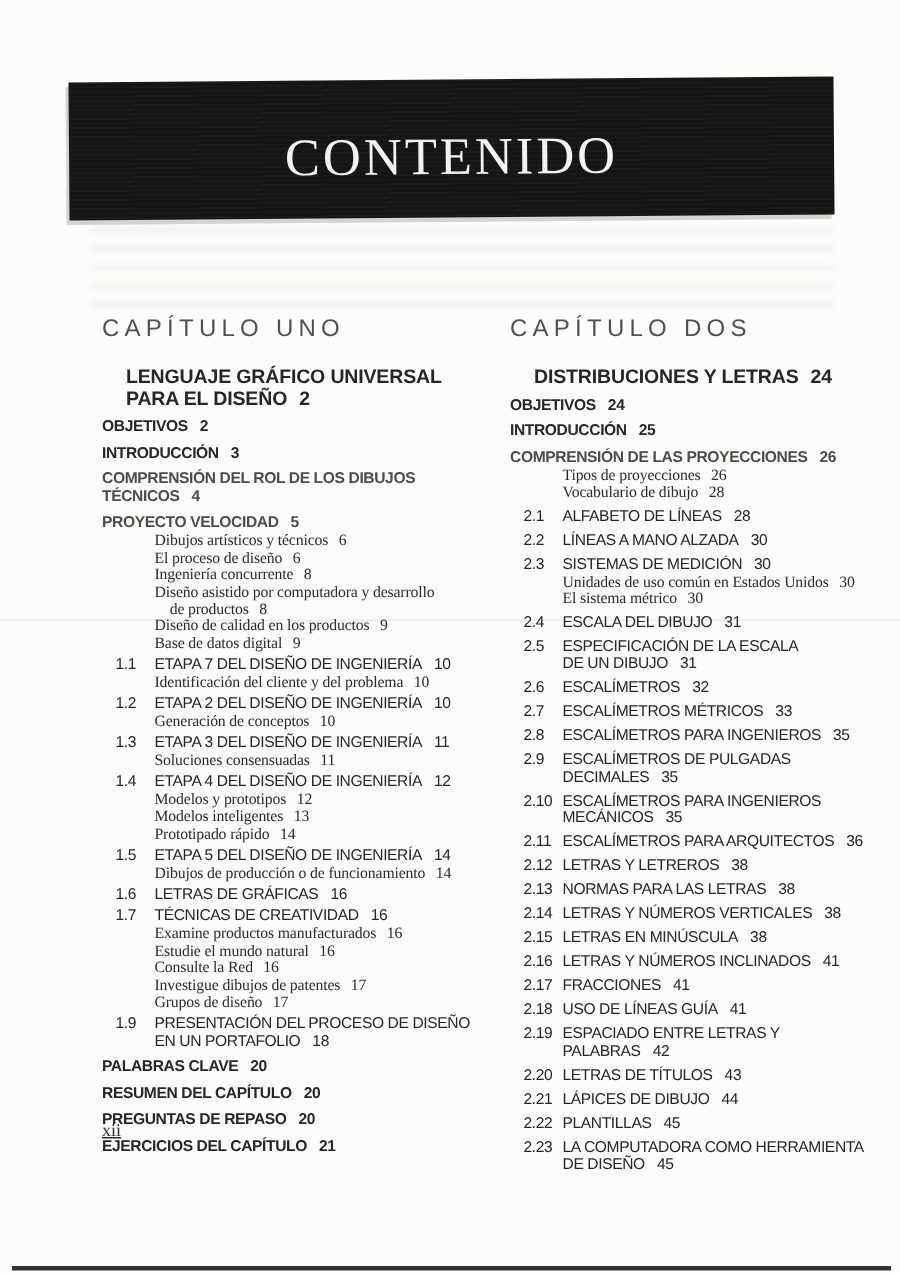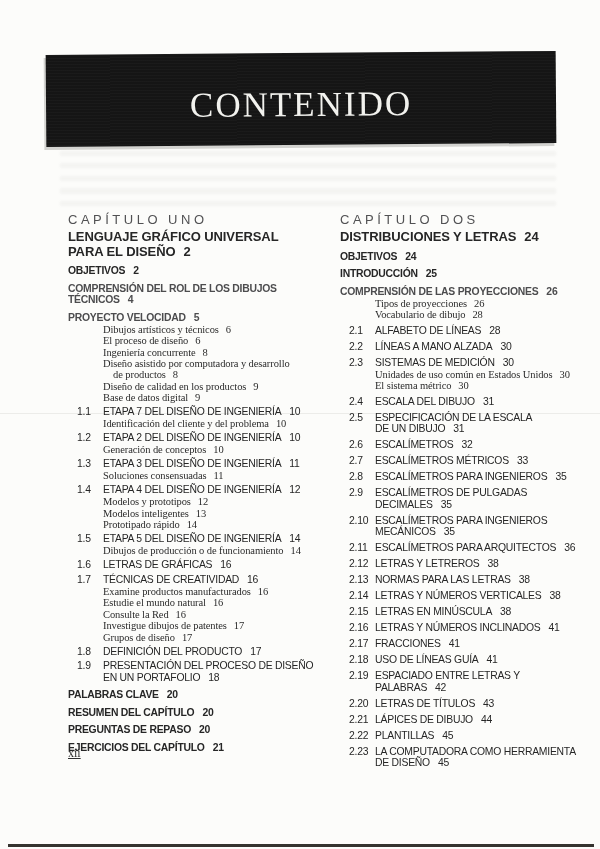--- a/index.html
+++ b/index.html
@@ -50,28 +50,29 @@
     position:absolute; left:8px; top:844px; width:586px; height:3px;
     background:#35332f;
   }
 
   
   .col { position:absolute; top:213px; width:252px; }
   .col-left  { left:68px; }
   .col-right { left:340px; }
 
   .chapter-label {
-    font-size:13px; letter-spacing:3.5px;
+    font-size:16px; letter-spacing:3.5px;
     color:var(--chapter-label-gray, #515153);
-    line-height:13px; margin-bottom:4px; white-space:pre;
+    line-height:13px; margin-bottom:18px; white-space:pre;
   }
   .chapter-title {
     font-weight:bold; font-size:13px; line-height:14.5px;
     letter-spacing:-0.1px; color:var(--text-dark, #262626);
     margin-bottom:6px;
+    margin-left:16px;
   }
   .chapter-title .tt { white-space:pre-line; }
   .pg { margin-left:8px; }
 
   .entry { position:relative; }
   .entry .lbl { white-space:pre-wrap; }
   .section, .graysection {
     font-weight:bold; font-size:10.4px; line-height:11.5px;
     letter-spacing:-0.25px; margin-top:6px;
     color:var(--text-dark, #262626);
@@ -112,20 +113,21 @@
   <div class="col col-left">
     <div class="chapter-header">
       <div class="chapter-label">CAPÍTULO UNO</div>
       <div class="chapter-title">
         <span class="tt">LENGUAJE GRÁFICO UNIVERSAL
 PARA EL DISEÑO</span><span class="pg">2</span>
       </div>
     </div>
     <div class="entries">
         <div class="entry section"><span class="lbl">OBJETIVOS</span><span class="pg">2</span></div>
+        <div class="entry section"><span class="lbl">INTRODUCCIÓN</span><span class="pg">3</span></div>
         <div class="entry graysection"><span class="lbl">COMPRENSIÓN DEL ROL DE LOS DIBUJOS TÉCNICOS</span><span class="pg">4</span></div>
         <div class="entry graysection"><span class="lbl">PROYECTO VELOCIDAD</span><span class="pg">5</span></div>
         <div class="entry sub"><span class="lbl">Dibujos artísticos y técnicos</span><span class="pg">6</span></div>
         <div class="entry sub"><span class="lbl">El proceso de diseño</span><span class="pg">6</span></div>
         <div class="entry sub"><span class="lbl">Ingeniería concurrente</span><span class="pg">8</span></div>
         <div class="entry sub"><span class="lbl">Diseño asistido por computadora y desarrollo
     de productos</span><span class="pg">8</span></div>
         <div class="entry sub"><span class="lbl">Diseño de calidad en los productos</span><span class="pg">9</span></div>
         <div class="entry sub"><span class="lbl">Base de datos digital</span><span class="pg">9</span></div>
         <div class="entry numbered"><span class="num">1.1</span><span class="lbl">ETAPA 7 DEL DISEÑO DE INGENIERÍA</span><span class="pg">10</span></div>
@@ -140,21 +142,20 @@
         <div class="entry sub"><span class="lbl">Prototipado rápido</span><span class="pg">14</span></div>
         <div class="entry numbered"><span class="num">1.5</span><span class="lbl">ETAPA 5 DEL DISEÑO DE INGENIERÍA</span><span class="pg">14</span></div>
         <div class="entry sub"><span class="lbl">Dibujos de producción o de funcionamiento</span><span class="pg">14</span></div>
         <div class="entry numbered"><span class="num">1.6</span><span class="lbl">LETRAS DE GRÁFICAS</span><span class="pg">16</span></div>
         <div class="entry numbered"><span class="num">1.7</span><span class="lbl">TÉCNICAS DE CREATIVIDAD</span><span class="pg">16</span></div>
         <div class="entry sub"><span class="lbl">Examine productos manufacturados</span><span class="pg">16</span></div>
         <div class="entry sub"><span class="lbl">Estudie el mundo natural</span><span class="pg">16</span></div>
         <div class="entry sub"><span class="lbl">Consulte la Red</span><span class="pg">16</span></div>
         <div class="entry sub"><span class="lbl">Investigue dibujos de patentes</span><span class="pg">17</span></div>
         <div class="entry sub"><span class="lbl">Grupos de diseño</span><span class="pg">17</span></div>
-        <div class="entry numbered"><span class="num">1.8</span><span class="lbl">DEFINICIÓN DEL PRODUCTO</span><span class="pg">17</span></div>
         <div class="entry numbered"><span class="num">1.9</span><span class="lbl">PRESENTACIÓN DEL PROCESO DE DISEÑO
 EN UN PORTAFOLIO</span><span class="pg">18</span></div>
         <div class="entry section"><span class="lbl">PALABRAS CLAVE</span><span class="pg">20</span></div>
         <div class="entry section"><span class="lbl">RESUMEN DEL CAPÍTULO</span><span class="pg">20</span></div>
         <div class="entry section"><span class="lbl">PREGUNTAS DE REPASO</span><span class="pg">20</span></div>
         <div class="entry section"><span class="lbl">EJERCICIOS DEL CAPÍTULO</span><span class="pg">21</span></div>
       </div>
   </div>
 
   <div class="col col-right">

